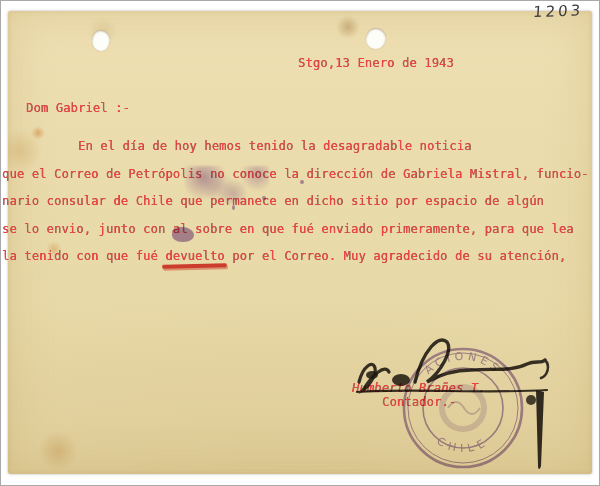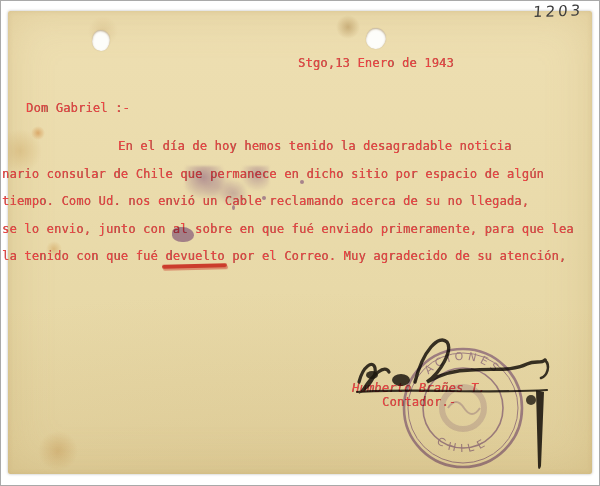--- a/index.html
+++ b/index.html
@@ -36,21 +36,21 @@
     transform:rotate(-2deg) skewX(-6deg);
   }
   .typed{
     position:absolute;color:#ef4444;font-size:12px;letter-spacing:.2px;
     white-space:nowrap;text-shadow:.3px .3px .6px rgba(70,60,45,.75);
   }
   .date-line{left:298px;top:56px;}
   .salutation{left:2px;top:101px;margin-left:24px;}
   .body-block{left:2px;top:139px;right:2px;}
   .body-block .bline{height:27.6px;}
-  .bline.indent{padding-left:116px;}
+  .bline.indent{padding-left:76px;}
   .sig-name{left:352px;top:381px;font-style:italic;}
   .sig-title{left:382px;top:395px;}
   .underlined{position:relative;display:inline-block;}
   .underlined::after{
     content:"";position:absolute;left:-3px;right:-3px;bottom:-5px;height:4px;
     background:rgba(198,33,22,.85);border-radius:2px;
     transform:rotate(-1.4deg);box-shadow:1px 2px 0 rgba(198,33,22,.4);
     filter:blur(.3px);
   }
   .smudge{position:absolute;mix-blend-mode:multiply;pointer-events:none;}
@@ -85,22 +85,22 @@
   <div class="hole hole-2"></div>
 
   <div class="annotation">1203</div>
 
   <div class="typed date-line">Stgo,13 Enero de 1943</div>
 
   <div class="typed salutation">Dom Gabriel :-</div>
 
   <div class="typed body-block">
     <div class="bline indent">En el día de hoy hemos tenido la desagradable noticia</div>
+    <div class="bline">que el Correo de Petrópolis no conoce la dirección de Gabriela Mistral, funcio-</div>
     <div class="bline">nario consular de Chile que permanece en dicho sitio por espacio de algún</div>
-    <div class="bline">tiempo. Como Ud. nos envió un Cable reclamando acerca de su no llegada,</div>
     <div class="bline">se lo envio, junto con al sobre en que fué enviado primeramente, para que lea</div>
     <div class="bline"><span>la tenido con que fué </span><span class="underlined">devuelto</span><span> por el Correo. Muy agradecido de su atención,</span></div>
   </div>
 
   <div class="typed sig-name">Humberto Brañes T.</div>
   <div class="typed sig-title">Contador.-</div>
 
   <div class="smudge smudge-a"></div>
   <div class="smudge smudge-b"></div>
   <div class="speck speck-1"></div>

